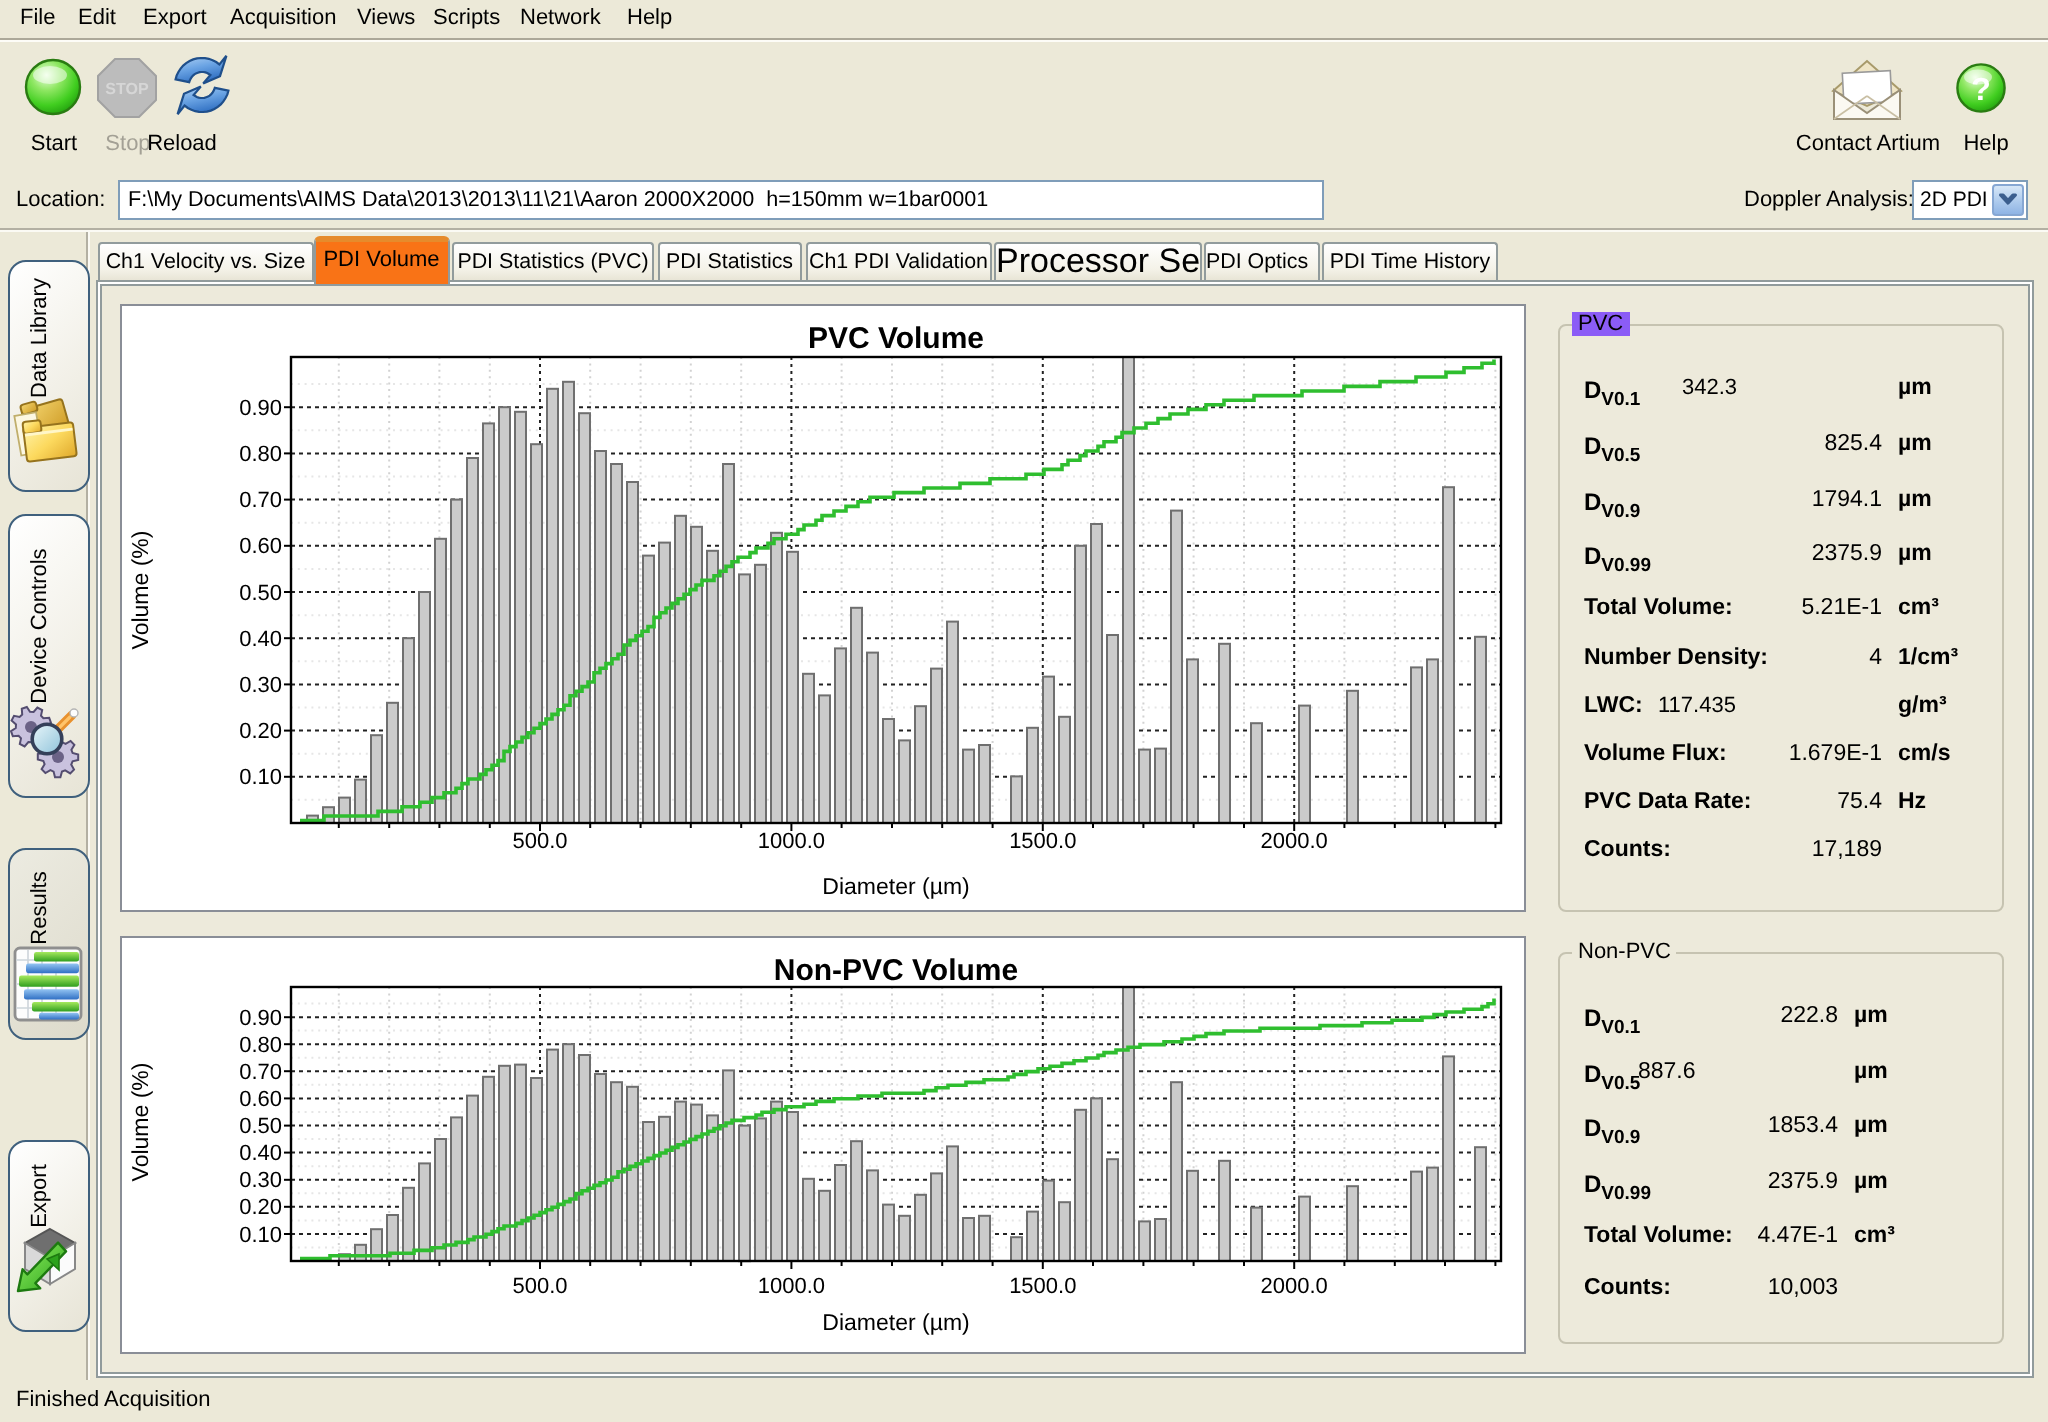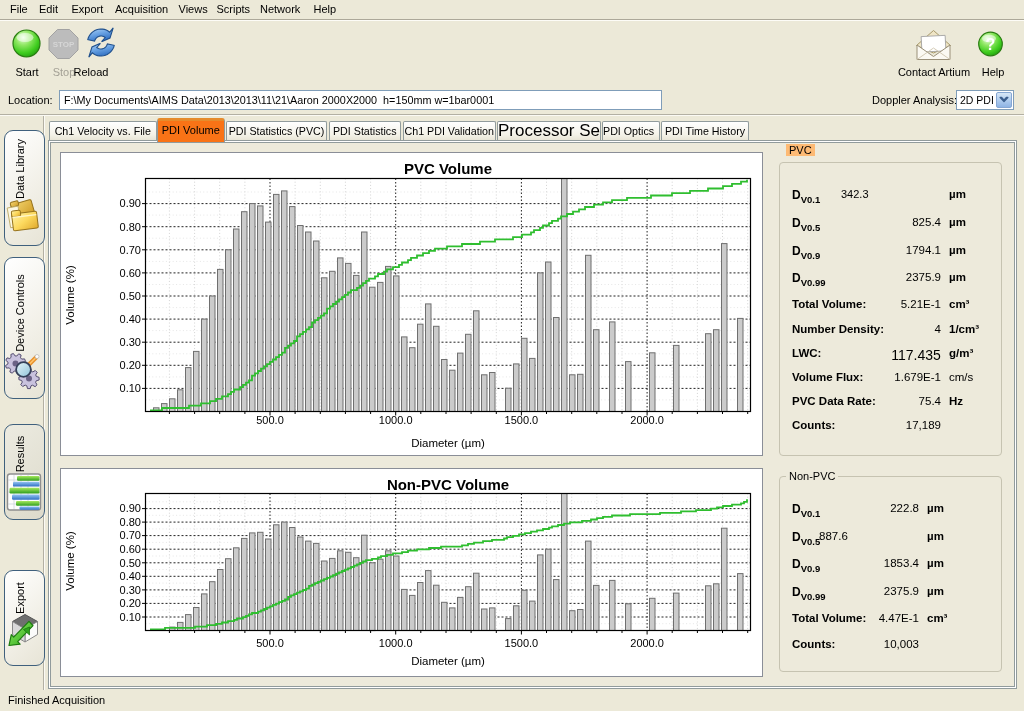--- a/index.html
+++ b/index.html
@@ -143,21 +143,21 @@
 <rect x="19.5" y="506.4" width="20" height="3.4" rx="1.2" fill="url(#gblu)"></rect>
 
 <polygon points="25,614.5 37.5,621.5 25,629 12.5,621.5" fill="#6f6f6f" stroke="#555" stroke-width="1"></polygon>
 <polygon points="37.5,621.5 37.5,634.5 25,642 25,629" fill="#fbfbfb" stroke="#888" stroke-width="1"></polygon>
 <polygon points="12.5,621.5 12.5,634.5 25,642 25,629" fill="#d9d9d9" stroke="#888" stroke-width="1"></polygon>
 <polygon points="9,645.5 20.1,644.2 17.7,641.6 33,625.7 29,621.3 13.7,637.2 11.3,634.6" fill="url(#garr)" stroke="#1d7a10" stroke-width="1.2" stroke-linejoin="round"></polygon>
 <polygon points="23.5,629.5 29.5,635 29.5,627" fill="#2da31c" stroke="#1d7a10" stroke-width="0.8"></polygon>
 </svg>
 <div class="abs" style="left:48px;top:140px;width:969px;height:549px;border:1px solid #919b9c;background:#fff"></div>
 <div class="abs" style="left:50px;top:142px;width:965px;height:545px;border:1px solid #919b9c;background:#edeadb"></div>
-<div class="abs" style="left:48.5px;top:121px;width:108.5px;height:19px;background:linear-gradient(#ffffff,#f4f2e8 70%,#e8e5d6);border:1px solid #919b9c;border-bottom:none;border-radius:2px 2px 0 0;text-align:center;line-height:18px;font-size:10.7px;white-space:nowrap;overflow:hidden">Ch1 Velocity vs. File</div>
+<div class="abs" style="left:48.5px;top:121px;width:108.5px;height:19px;background:linear-gradient(#ffffff,#f4f2e8 70%,#e8e5d6);border:1px solid #919b9c;border-bottom:none;border-radius:2px 2px 0 0;text-align:center;line-height:18px;font-size:10.7px;white-space:nowrap;overflow:hidden">Ch1 Velocity vs. Size</div>
 <div class="abs" style="left:157px;top:118px;width:67.5px;height:24px;background:#f97316;border:1px solid #919b9c;border-bottom:none;border-top:3px solid #e68b2c;border-radius:3px 3px 0 0;text-align:center;line-height:19px;font-size:11px;z-index:5;white-space:nowrap;overflow:hidden">PDI Volume</div>
 <div class="abs" style="left:226px;top:121px;width:101px;height:19px;background:linear-gradient(#ffffff,#f4f2e8 70%,#e8e5d6);border:1px solid #919b9c;border-bottom:none;border-radius:2px 2px 0 0;text-align:center;line-height:18px;font-size:10.7px;white-space:nowrap;overflow:hidden">PDI Statistics (PVC)</div>
 <div class="abs" style="left:328.5px;top:121px;width:72.5px;height:19px;background:linear-gradient(#ffffff,#f4f2e8 70%,#e8e5d6);border:1px solid #919b9c;border-bottom:none;border-radius:2px 2px 0 0;text-align:center;line-height:18px;font-size:10.7px;white-space:nowrap;overflow:hidden">PDI Statistics</div>
 <div class="abs" style="left:402.5px;top:121px;width:93.5px;height:19px;background:linear-gradient(#ffffff,#f4f2e8 70%,#e8e5d6);border:1px solid #919b9c;border-bottom:none;border-radius:2px 2px 0 0;text-align:center;line-height:18px;font-size:10.7px;white-space:nowrap;overflow:hidden">Ch1 PDI Validation</div>
 <div class="abs" style="left:497px;top:121px;width:104px;height:19px;background:linear-gradient(#ffffff,#f4f2e8 70%,#e8e5d6);border:1px solid #919b9c;border-bottom:none;border-radius:2px 2px 0 0;text-align:center;line-height:18px;font-size:17px;white-space:nowrap;overflow:hidden">Processor Settings</div>
 <div class="abs" style="left:602px;top:121px;width:58px;height:19px;background:linear-gradient(#ffffff,#f4f2e8 70%,#e8e5d6);border:1px solid #919b9c;border-bottom:none;border-radius:2px 2px 0 0;line-height:18px;font-size:10.7px;white-space:nowrap;overflow:hidden">PDI Optics</div>
 <div class="abs" style="left:661px;top:121px;width:88px;height:19px;background:linear-gradient(#ffffff,#f4f2e8 70%,#e8e5d6);border:1px solid #919b9c;border-bottom:none;border-radius:2px 2px 0 0;text-align:center;line-height:18px;font-size:10.7px;white-space:nowrap;overflow:hidden">PDI Time History</div>
 <div class="abs" style="left:60px;top:152px;width:703px;height:304px;border:1px solid #8a8e97;background:#fff">
     <svg width="701" height="302" viewBox="61 153 701 302" style="position:absolute;left:0;top:0">
       <text x="448" y="174" text-anchor="middle" font-family="Liberation Sans" font-size="15" font-weight="bold" fill="#000">PVC Volume</text>
@@ -474,21 +474,21 @@
       <line x1="647.1" y1="630.5" x2="647.1" y2="634.5" stroke="#000" stroke-width="1"></line>
       <line x1="672.2" y1="630.5" x2="672.2" y2="633.0" stroke="#000" stroke-width="1"></line>
       <line x1="697.4" y1="630.5" x2="697.4" y2="633.0" stroke="#000" stroke-width="1"></line>
       <line x1="722.5" y1="630.5" x2="722.5" y2="633.0" stroke="#000" stroke-width="1"></line>
       <line x1="747.7" y1="630.5" x2="747.7" y2="633.0" stroke="#000" stroke-width="1"></line>
       <text x="448" y="665" text-anchor="middle" font-family="Liberation Sans" font-size="11.5" fill="#000">Diameter (µm)</text>
       <text x="74" y="561" text-anchor="middle" font-family="Liberation Sans" font-size="11.5" fill="#000" transform="rotate(-90 74 561)">Volume (%)</text>
     </svg>
   </div>
 <div class="abs" style="left:779px;top:162px;width:223px;height:294px;border:1px solid #c6c3b1;border-radius:4px"></div>
-<div class="lbl" style="left:786px;top:144px;background:#fdba74;padding:0 3px">PVC</div>
+<div class="lbl" style="left:786px;top:156px;background:#8b5cf6;padding:0 3px">PVC</div>
 <div class="abs" style="left:779px;top:476px;width:223px;height:196px;border:1px solid #c6c3b1;border-radius:4px"></div>
 <div class="lbl" style="left:786px;top:470px;background:#edeadb;padding:0 3px">Non-PVC</div>
 <div class="lbl" style="left:792px;top:188px;font-size:11.5px"><span style="font-size:12px;font-weight:bold">D</span><span style="font-size:9.5px;font-weight:bold;vertical-align:-3.5px">V0.1</span></div>
 <div class="lbl" style="left:841px;top:188px;width:100px;text-align:left;font-size:11px">342.3</div>
 <div class="lbl" style="left:949px;top:188px;font-size:11.5px;font-weight:bold">µm</div>
 <div class="lbl" style="left:792px;top:215.5px;font-size:11.5px"><span style="font-size:12px;font-weight:bold">D</span><span style="font-size:9.5px;font-weight:bold;vertical-align:-3.5px">V0.5</span></div>
 <div class="lbl" style="left:841px;top:215.5px;width:100px;text-align:right;font-size:11.5px">825.4</div>
 <div class="lbl" style="left:949px;top:215.5px;font-size:11.5px;font-weight:bold">µm</div>
 <div class="lbl" style="left:792px;top:243.5px;font-size:11.5px"><span style="font-size:12px;font-weight:bold">D</span><span style="font-size:9.5px;font-weight:bold;vertical-align:-3.5px">V0.9</span></div>
 <div class="lbl" style="left:841px;top:243.5px;width:100px;text-align:right;font-size:11.5px">1794.1</div>
@@ -496,25 +496,25 @@
 <div class="lbl" style="left:792px;top:271px;font-size:11.5px"><span style="font-size:12px;font-weight:bold">D</span><span style="font-size:9.5px;font-weight:bold;vertical-align:-3.5px">V0.99</span></div>
 <div class="lbl" style="left:841px;top:271px;width:100px;text-align:right;font-size:11.5px">2375.9</div>
 <div class="lbl" style="left:949px;top:271px;font-size:11.5px;font-weight:bold">µm</div>
 <div class="lbl" style="left:792px;top:298px;font-size:11.5px"><b>Total Volume:</b></div>
 <div class="lbl" style="left:841px;top:298px;width:100px;text-align:right;font-size:11.5px">5.21E-1</div>
 <div class="lbl" style="left:949px;top:298px;font-size:11.5px;font-weight:bold">cm³</div>
 <div class="lbl" style="left:792px;top:322.5px;font-size:11.5px"><b>Number Density:</b></div>
 <div class="lbl" style="left:841px;top:322.5px;width:100px;text-align:right;font-size:11.5px">4</div>
 <div class="lbl" style="left:949px;top:322.5px;font-size:11.5px;font-weight:bold">1/cm³</div>
 <div class="lbl" style="left:792px;top:347px;font-size:11.5px"><b>LWC:</b></div>
-<div class="lbl" style="left:866px;top:347px;width:100px;text-align:center;font-size:14px">117.435</div>
+<div class="lbl" style="left:829px;top:347px;width:100px;text-align:left;font-size:11px">117.435</div>
 <div class="lbl" style="left:949px;top:347px;font-size:11.5px;font-weight:bold">g/m³</div>
 <div class="lbl" style="left:792px;top:370.5px;font-size:11.5px"><b>Volume Flux:</b></div>
 <div class="lbl" style="left:841px;top:370.5px;width:100px;text-align:right;font-size:11.5px">1.679E-1</div>
-<div class="lbl" style="left:949px;top:370.5px;font-size:11.5px;font-weight:normal">cm/s</div>
+<div class="lbl" style="left:949px;top:370.5px;font-size:11.5px;font-weight:bold">cm/s</div>
 <div class="lbl" style="left:792px;top:394.5px;font-size:11.5px"><b>PVC Data Rate:</b></div>
 <div class="lbl" style="left:841px;top:394.5px;width:100px;text-align:right;font-size:11.5px">75.4</div>
 <div class="lbl" style="left:949px;top:394.5px;font-size:11.5px;font-weight:bold">Hz</div>
 <div class="lbl" style="left:792px;top:418.5px;font-size:11.5px"><b>Counts:</b></div>
 <div class="lbl" style="left:841px;top:418.5px;width:100px;text-align:right;font-size:11.5px">17,189</div>
 <div class="lbl" style="left:792px;top:502px;font-size:11.5px"><span style="font-size:12px;font-weight:bold">D</span><span style="font-size:9.5px;font-weight:bold;vertical-align:-3.5px">V0.1</span></div>
 <div class="lbl" style="left:819px;top:502px;width:100px;text-align:right;font-size:11.5px">222.8</div>
 <div class="lbl" style="left:927px;top:502px;font-size:11.5px;font-weight:bold">µm</div>
 <div class="lbl" style="left:792px;top:529.5px;font-size:11.5px"><span style="font-size:12px;font-weight:bold">D</span><span style="font-size:9.5px;font-weight:bold;vertical-align:-3.5px">V0.5</span></div>
 <div class="lbl" style="left:819px;top:529.5px;width:100px;text-align:left;font-size:11.5px">887.6</div>

